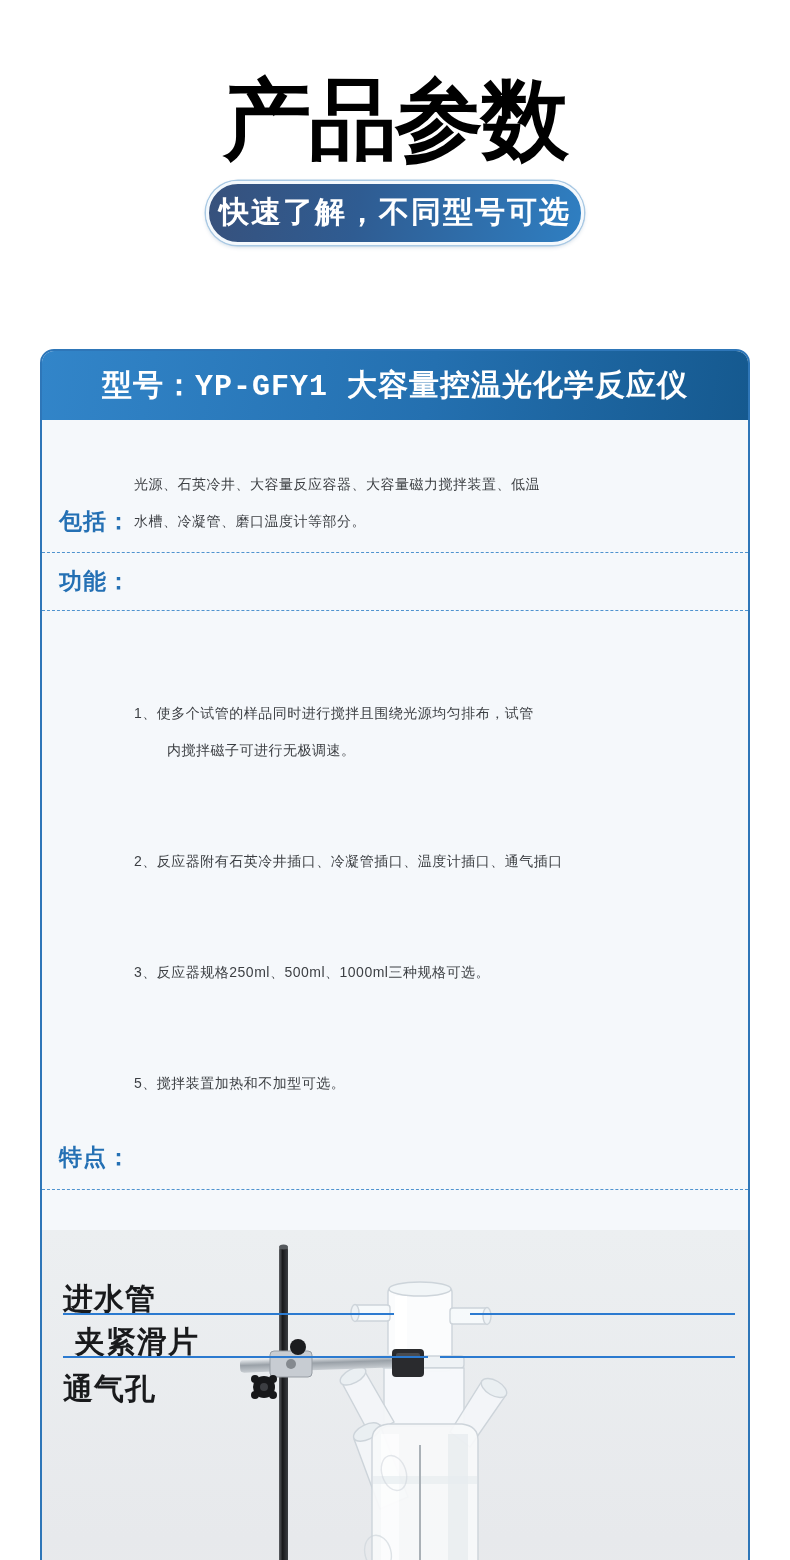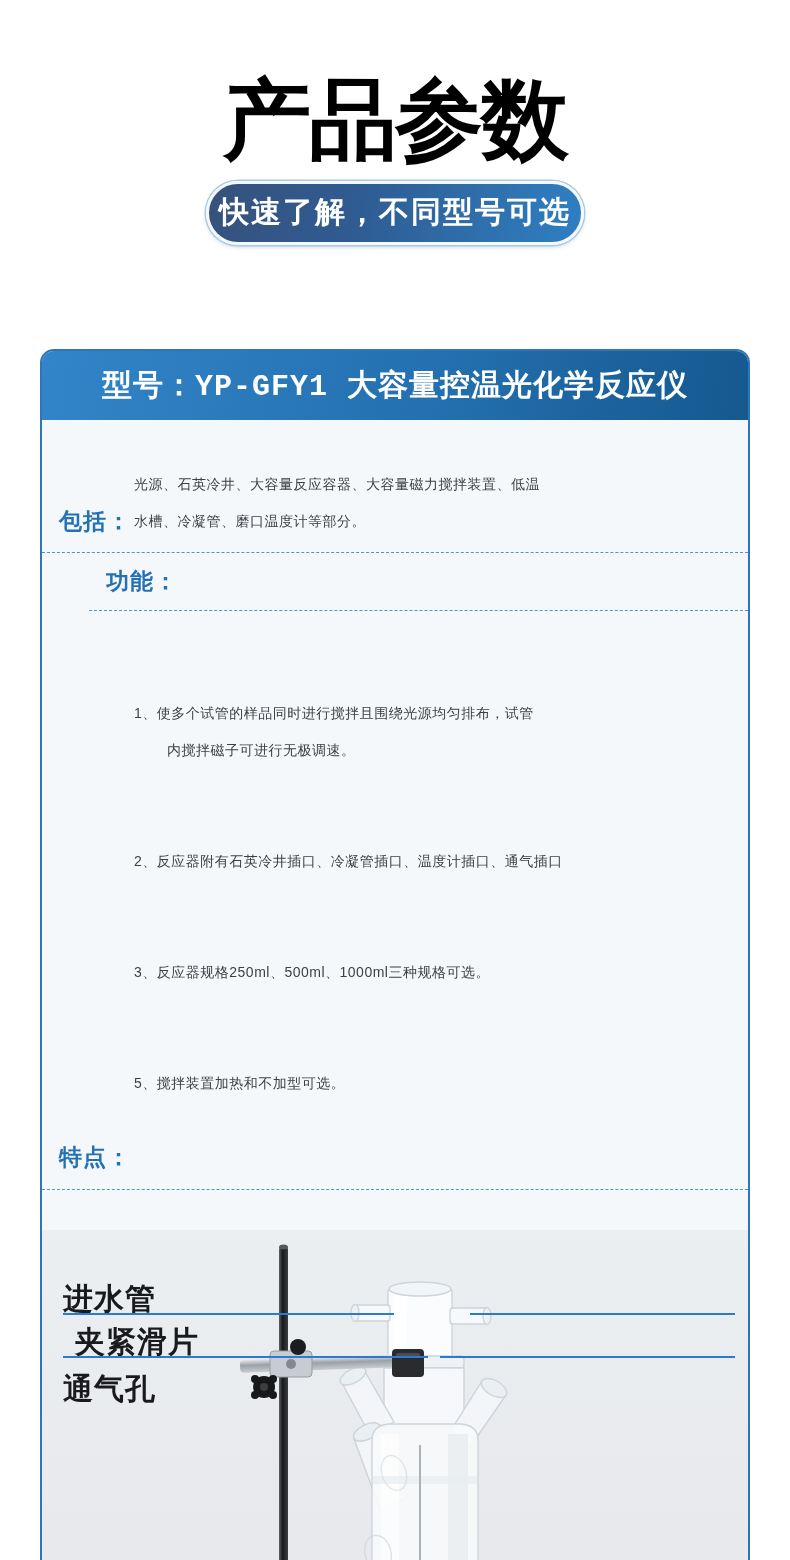--- a/index.html
+++ b/index.html
@@ -38,21 +38,21 @@
     display:flex; align-items:center; justify-content:center;font-family:Liberation Mono, monospace;
   }
   .card-header span {
     color:#fff; font-size:30px; font-weight:700; letter-spacing:1px;
   }
   .section {
     display:flex; align-items:flex-end;
     border-bottom:1.5px dashed #4f93cf;
   }
   .section.first { padding-top:46px; padding-bottom:12px; }
-  .section.mid   { padding-top:10px; padding-bottom:10px;margin-left:47px; }
+  .section.mid   { padding-top:10px; padding-bottom:10px; }
   .section.last  { padding-top:10px; padding-bottom:13px; }
   .sec-label {
     flex:0 0 92px; padding-left:17px;
     font-size:23px; font-weight:700; color:#2470b4; line-height:37px;
     letter-spacing:1px;
   }
   .sec-content {
     flex:1 1 auto; font-size:14px; color:#3c3f43; line-height:37px;
     white-space:pre; letter-spacing:0.5px;
   }

